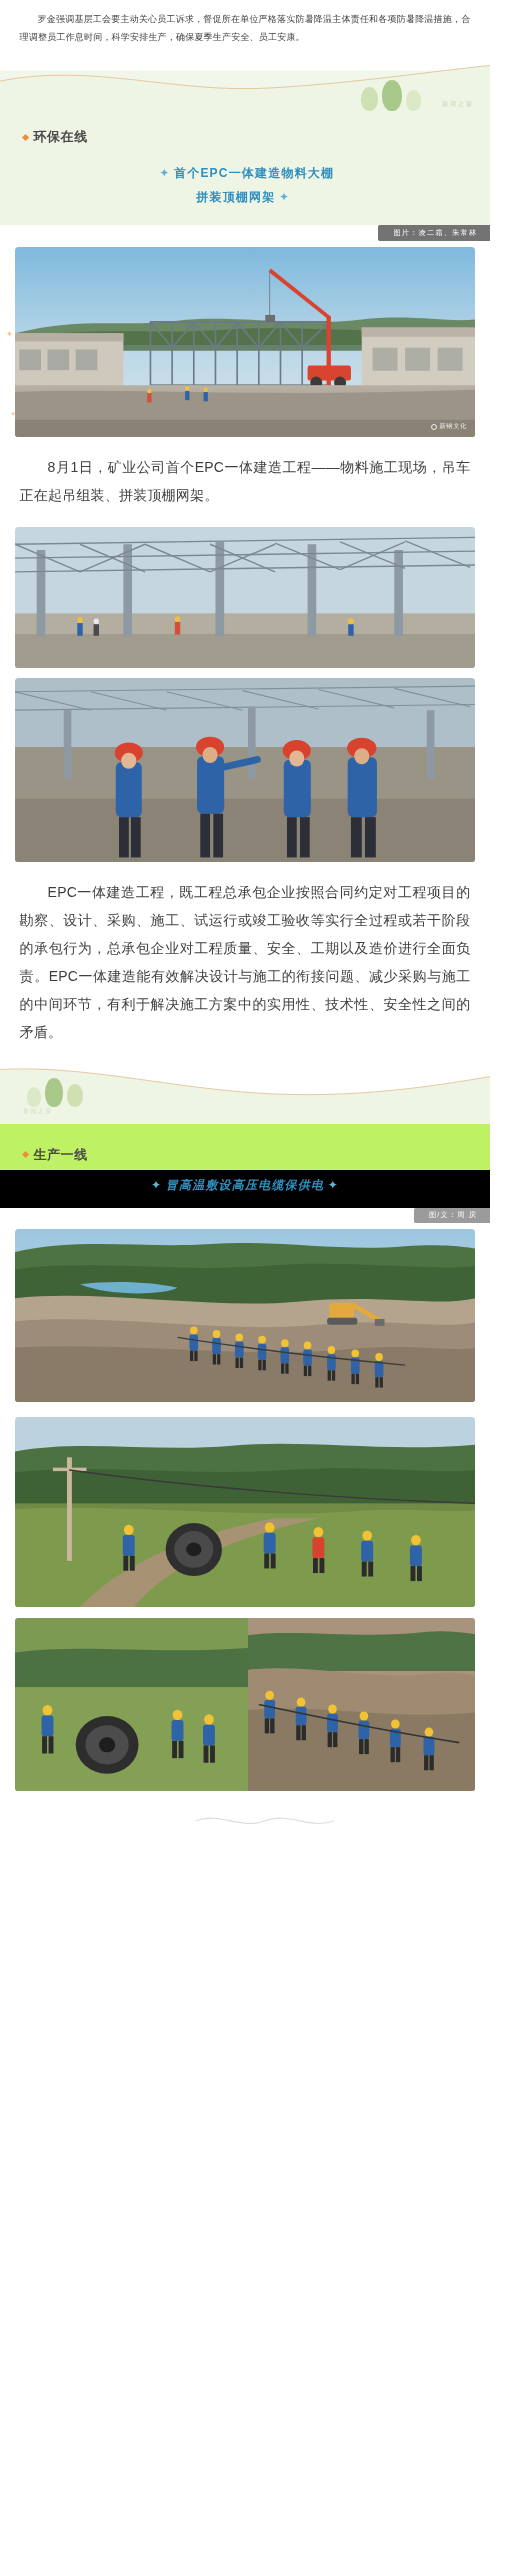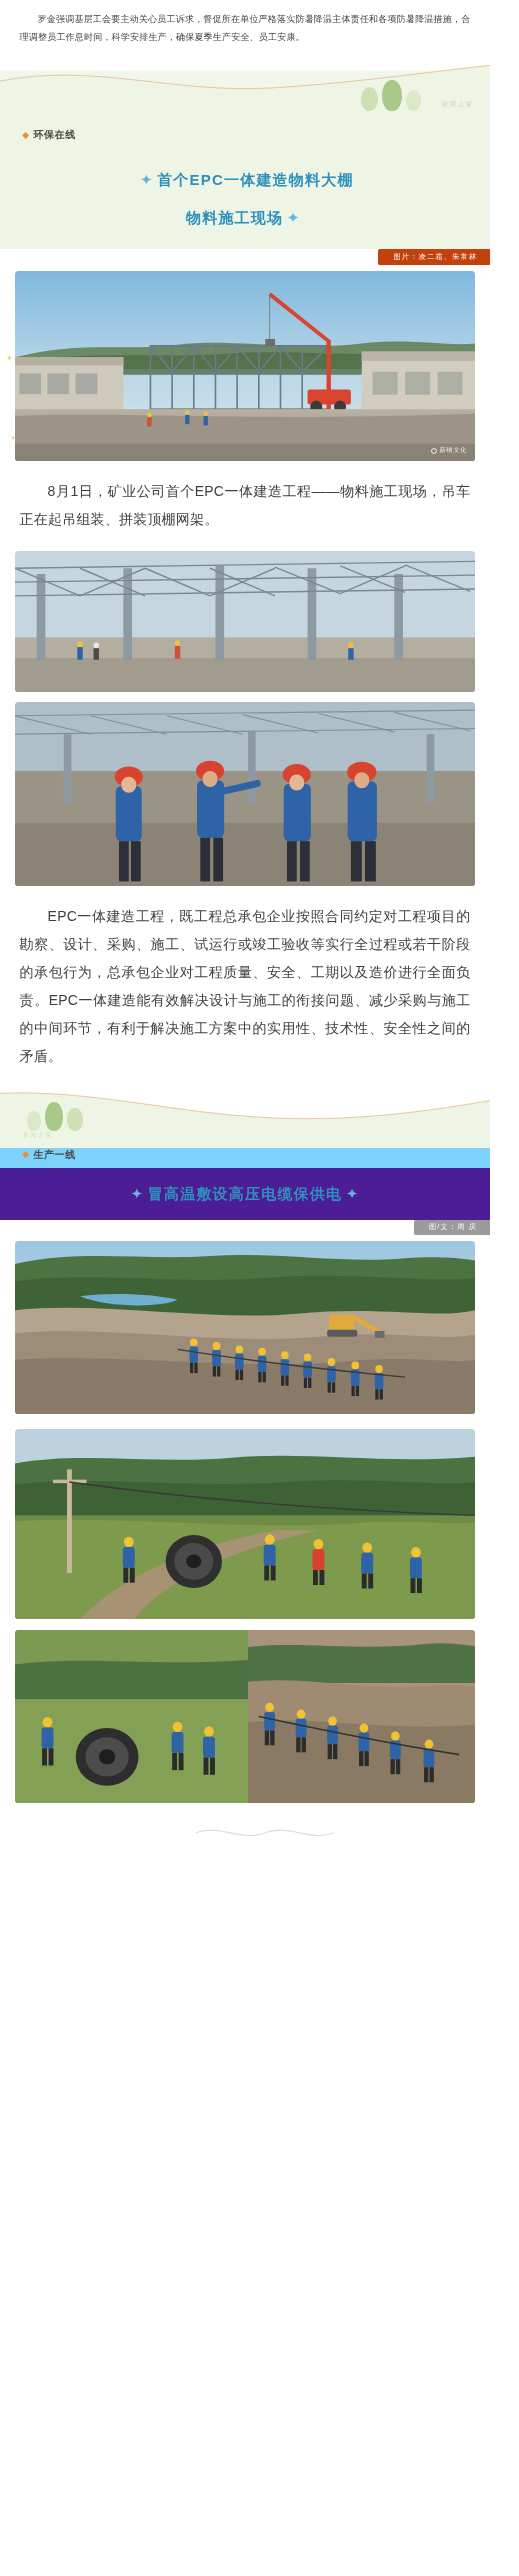--- a/index.html
+++ b/index.html
@@ -71,62 +71,61 @@
   }
 
   
   .section-head {
     background: #eef5e4;
     padding: 2.3px 0 11.5px 23px;
     display: flex;
     align-items: center;
     gap: 5.2px;
   }
-  .section-head.white { background: #7dd3fc; padding-top: 0; padding-bottom: 5.8px;}
+  .section-head.white { background: #bef264; padding-top: 22px; padding-bottom: 5.8px;}
   .diamond {
     width: 5.2px; height: 5.2px;
     background: #f08c3c;
     transform: rotate(45deg);
     display: inline-block;
     flex: none;
   }
   .section-head .txt {
-    font-size: 10px;
+    font-size: 13px;
     font-weight: bold;
     color: #4a4a4a;
     letter-spacing: 0.6px;
   }
 
   
   .title-wrap {
     background: #eef5e4;
     padding: 3.5px 0 16px 0;
     text-align: center;
   }
-  .title-wrap.plain { background: #4c1d95; padding-bottom: 10.4px; }
+  .title-wrap.plain { background: #000000; padding-bottom: 10.4px; font-style: italic; }
   .title-line {
-    font-size: 15px;
+    font-size: 12px;
     font-weight: bold;
     letter-spacing: 1.2px;
     color: #2f8fbf;
     line-height: 2.0;
-    margin-top: 8px;
   }
   .title-line .spark { color: #63b3d8; font-weight: normal; margin: 0 3.5px; }
 
   
   .credit-bar {
     position: relative;
     height: 17.3px;
     background: #ffffff;
   }
   .credit-bar .tag {
     position: absolute;
     right: 0; top: 0;
-    background: #c2410c;
+    background: #737373;
     color: #ffffff;
     font-size: 7.2px;
     letter-spacing: 1.2px;
     padding: 2.9px 12.7px 2.9px 15px;
     border-radius: 1.7px 0 0 1.7px;
   }
 
   
   .photo-wrap { padding: 4.6px 15px 10.4px 15px; position: relative; }
   .photo {
@@ -231,21 +230,21 @@
   <div class="section-head">
     <span class="diamond"></span>
     <span class="txt">环保在线</span>
   </div>
 
   <div class="title-wrap">
     <div class="title-line">
       <span class="spark">✦</span><span>首个EPC一体建造物料大棚</span>
     </div>
     <div class="title-line">
-      <span>物料施工现场</span><span class="spark">✦</span>
+      <span>拼装顶棚网架</span><span class="spark">✦</span>
     </div>
   </div>
 
   <div class="credit-bar">
     <div class="tag">图片：凌二霜、朱常林</div>
   </div>
 
   <div class="photo-wrap">
     <span class="sparkle" style="left:5.8px;top:86px">✦</span>
     <span class="sparkle" style="left:10.4px;top:167px;font-size:6.3px">✦</span>

